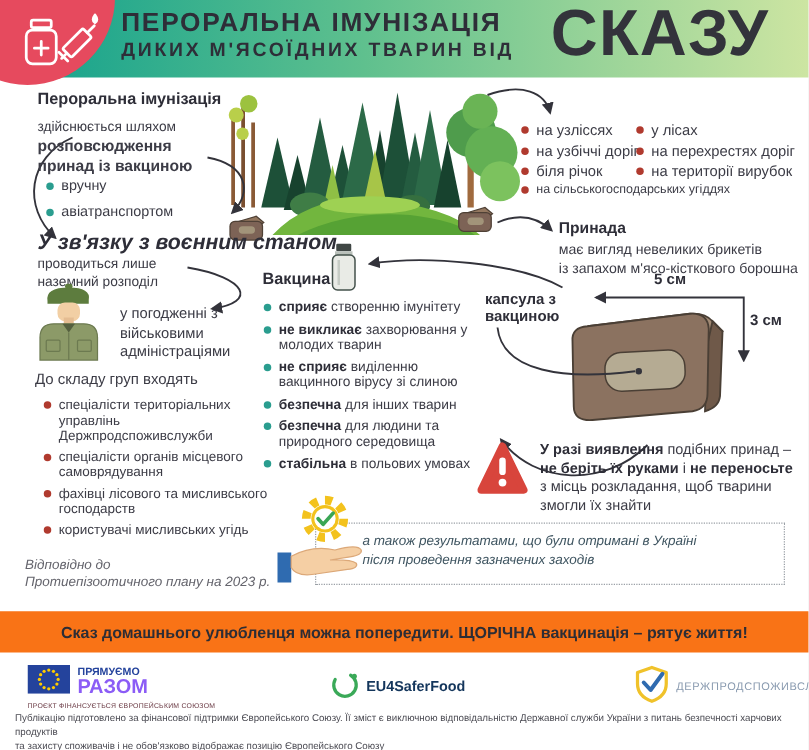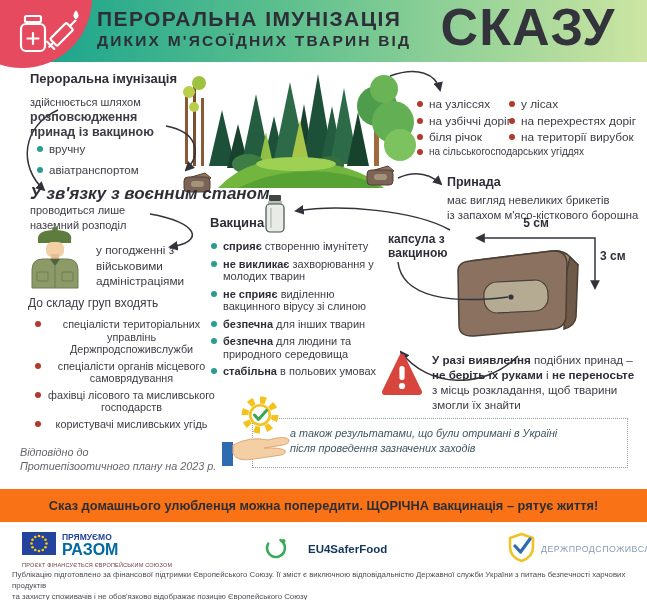--- a/index.html
+++ b/index.html
@@ -26,21 +26,21 @@
   #peroral-heading{left:30px;top:72px;font-size:13px;}
   #method{left:30px;top:95px;line-height:15px;}
   #method b{font-size:12.5px;}
   #method-list{left:36px;top:143px;font-size:11.5px;}
   #method-list li{margin-bottom:8px;}
   #martial{left:30px;top:186px;line-height:15px;}
   #martial .b{font-size:17px;font-style:italic;}
   #soldier-icon{left:26px;top:226px;}
   #agreement{left:96px;top:243px;line-height:15.5px;font-size:11.8px;}
   #groups-heading{left:28px;top:297px;font-size:12px;}
-  #groups-list{left:34px;top:318px;width:182px;font-size:10.8px;line-height:12.5px;text-align:center;}
+  #groups-list{left:34px;top:318px;width:182px;font-size:10.8px;line-height:12.5px;}
   #groups-list li{margin-bottom:4px;}
   #note{left:20px;top:445px;font-style:italic;color:#65656d;font-size:10.8px;line-height:14px;}
 
   
   #forest{left:178px;top:64px;}
   #brick-left{left:183px;top:171px;}
   #brick-right{left:366px;top:164px;}
   #vaccine-heading{left:210px;top:216px;font-size:13px;}
   #vial-icon{left:262px;top:194px;}
   #vaccine-list{left:210px;top:240px;width:182px;font-size:11px;line-height:12.5px;}
@@ -67,23 +67,23 @@
   #eff-box{left:252px;top:418px;width:374px;height:48px;border:1.6px dotted #9aa0a6;}
   #eff-text{left:290px;top:426px;font-style:italic;color:#3f5561;font-size:10.8px;line-height:14.5px;}
 
   
   #banner{left:0;top:489px;width:647px;height:33px;background:#f97316;display:flex;align-items:center;justify-content:center;
           font-size:12.8px;font-weight:bold;color:#2d2d35;}
 
   
   #eu-logo{left:22px;top:532px;display:flex;gap:6px;align-items:center;}
   #eu-text1{font-size:8.5px;font-weight:bold;color:#24439c;line-height:9px;}
-  #eu-text2{font-size:16px;font-weight:bold;color:#0369a1;line-height:16px;}
+  #eu-text2{font-size:16px;font-weight:bold;color:#8b5cf6;line-height:16px;}
   #eu-sub{left:22px;top:559px;font-size:5.5px;color:#6b3b45;letter-spacing:.2px;}
-  #eu4sf{left:264px;top:536px;display:flex;align-items:center;gap:20px;font-size:11.5px;font-weight:bold;color:#14365c;}
+  #eu4sf{left:264px;top:536px;display:flex;align-items:center;gap:5px;font-size:11.5px;font-weight:bold;color:#14365c;}
   #dpss{left:508px;top:532px;display:flex;align-items:center;gap:6px;font-size:8.8px;letter-spacing:.5px;color:#8a9bb0;}
   #disclaimer{left:12px;top:569px;width:630px;font-size:7.8px;line-height:11px;color:#4c4c54;}
 
   #arrows{left:0;top:0;z-index:1;pointer-events:none;}
   .txt-layer{z-index:2;}
 </style>
 </head>
 <body>
 
 <div id="page">

